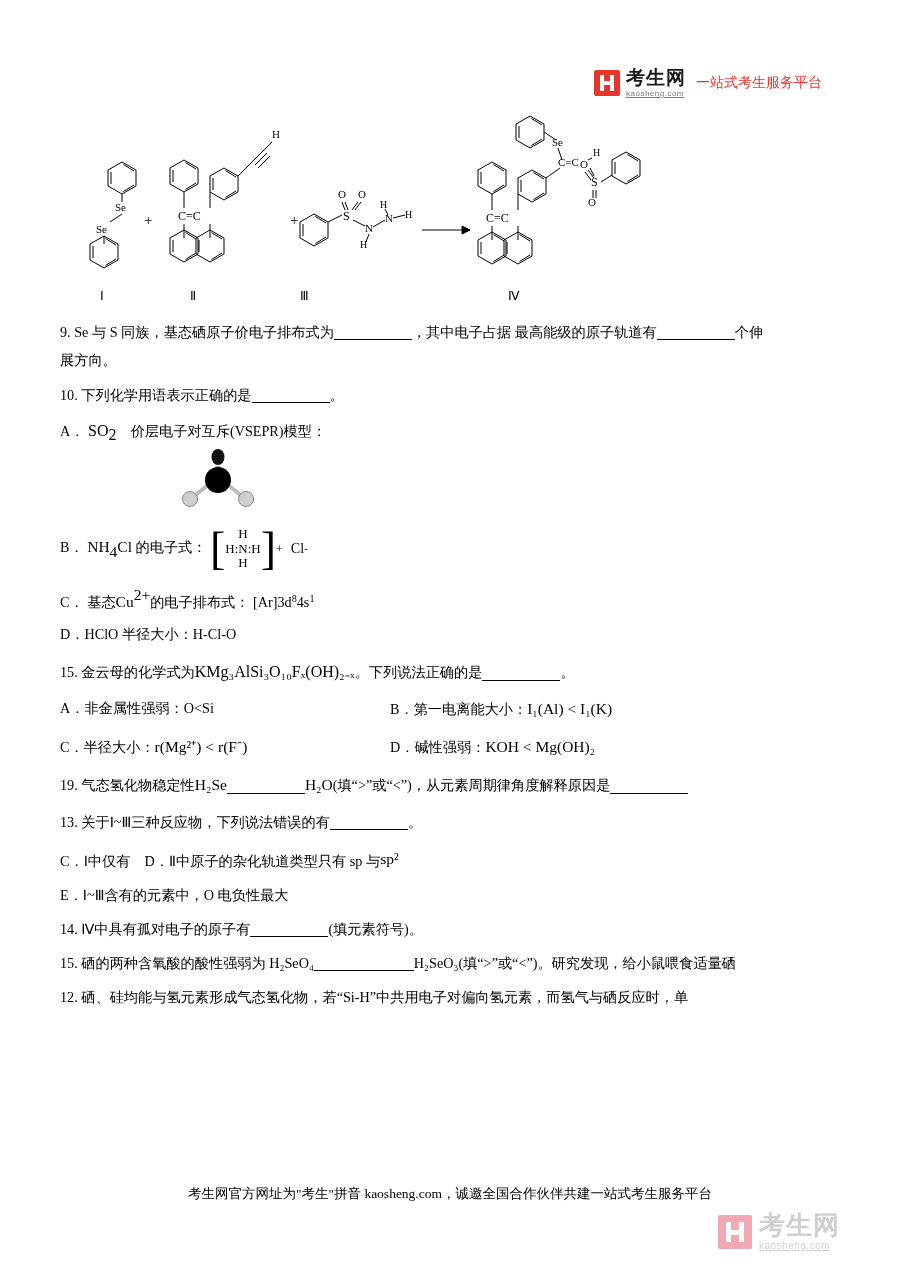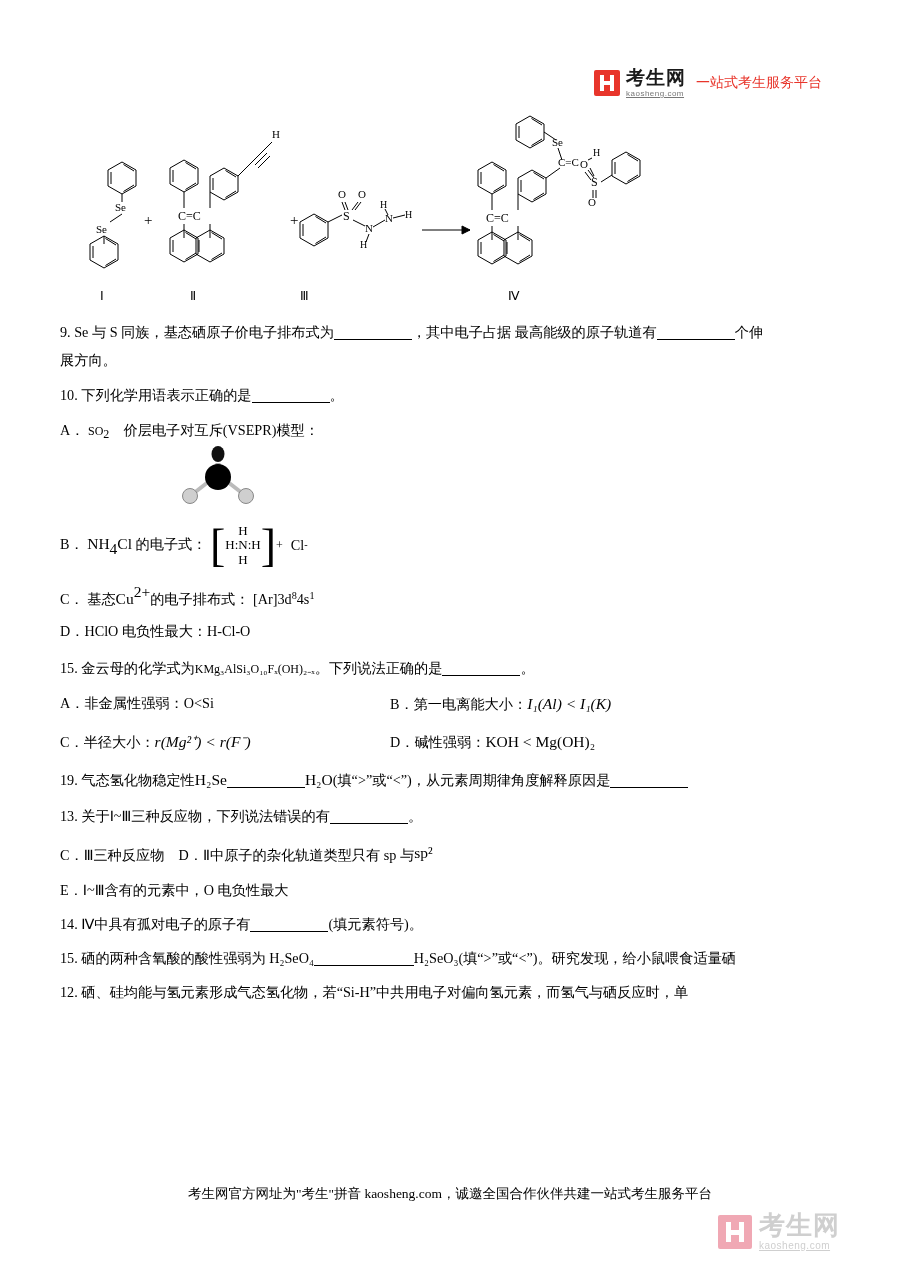--- a/index.html
+++ b/index.html
@@ -28,22 +28,22 @@
   .labels span{position:absolute;}
 
   
   .body-text{position:absolute;left:60px;top:313px;width:790px;font-size:14.2px;line-height:1.05;margin-top:12px;}
   .q{margin:0 0 13px 0;}
   .blank{display:inline-block;border-bottom:1px solid #000;min-width:56px;height:.95em;vertical-align:bottom;}
   .blank.w80{min-width:78px;}
   .blank.w100{min-width:100px;}
   sub{font-size:.72em;vertical-align:-.28em;}
   sup{font-size:.72em;vertical-align:.45em;}
-  .ital{font-style:italic;font-family:"Liberation Serif",serif;text-align:center;}
-  .big{font-size:12px;}
+  .ital{font-family:"Liberation Serif",serif;text-align:center;}
+  .big{font-size:16px;}
   .mid{font-size:15.5px;}
   .row2{display:flex;}
   .row2 > div:first-child{width:330px;}
 
   
   .lewis{display:inline-flex;align-items:center;vertical-align:middle;}
   .brk{font-size:46px;line-height:44px;font-family:"Liberation Serif",serif;}
   .lewis-inner{display:inline-block;text-align:center;font-size:13px;line-height:1.12;}
   .plus-sup{font-size:12px;vertical-align:22px;}
 
@@ -266,21 +266,21 @@
       </span>
     </p>
 
     <p class="q" style="margin-bottom:17px">
       <span>C．</span>
       <span>基态</span><span class="mid">Cu</span><sup class="mid">2+</sup><span>的电子排布式：</span>
       <span>[Ar]3d</span><sup>8</sup><span>4s</span><sup>1</sup>
     </p>
 
     <p class="q" style="margin-bottom:22px">
-      <span>D．</span><span>HClO 电负性最大：H-Cl-O</span>
+      <span>D．</span><span>HClO 半径大小：H-Cl-O</span>
     </p>
 
     <p class="q" style="margin-bottom:20px">
       <span>15.</span>
       <span>金云母的化学式为</span><span class="big" style="font-family:'Liberation Serif',serif">KMg₃AlSi₃O₁₀Fₓ(OH)₂₋ₓ</span><span>。下列说法正确的是</span><span class="blank w80"></span><span>。</span>
     </p>
 
     <div class="row2" style="margin-bottom:22px">
       <div>A．非金属性强弱：O&lt;Si</div>
       <div>
@@ -302,21 +302,21 @@
       <span>气态氢化物稳定性</span><span class="mid">H₂Se</span><span class="blank w80"></span><span class="mid">H₂O</span><span>(填“&gt;”或“&lt;”)，从元素周期律角度解释原因是</span><span class="blank w80"></span>
     </p>
 
     <p class="q" style="margin-bottom:21px">
       <span>13.</span>
       <span>关于Ⅰ~Ⅲ三种反应物，下列说法错误的有</span><span class="blank w80"></span><span>。</span>
     </p>
 
 
     <p class="q" style="margin-bottom:20px">
-      <span>C．Ⅲ三种反应物</span>
+      <span>C．Ⅰ中仅有</span>
       &nbsp;&nbsp;&nbsp;<span>D．Ⅱ中原子的杂化轨道类型只有 sp 与</span><span class="mid" style="vertical-align:2px">sp²</span>
     </p>
 
     <p class="q" style="margin-bottom:19px">E．Ⅰ~Ⅲ含有的元素中，O 电负性最大</p>
 
     <p class="q" style="margin-bottom:19px">
       <span>14.</span>
       <span>Ⅳ中具有孤对电子的原子有</span><span class="blank w80"></span><span>(填元素符号)。</span>
     </p>
 

